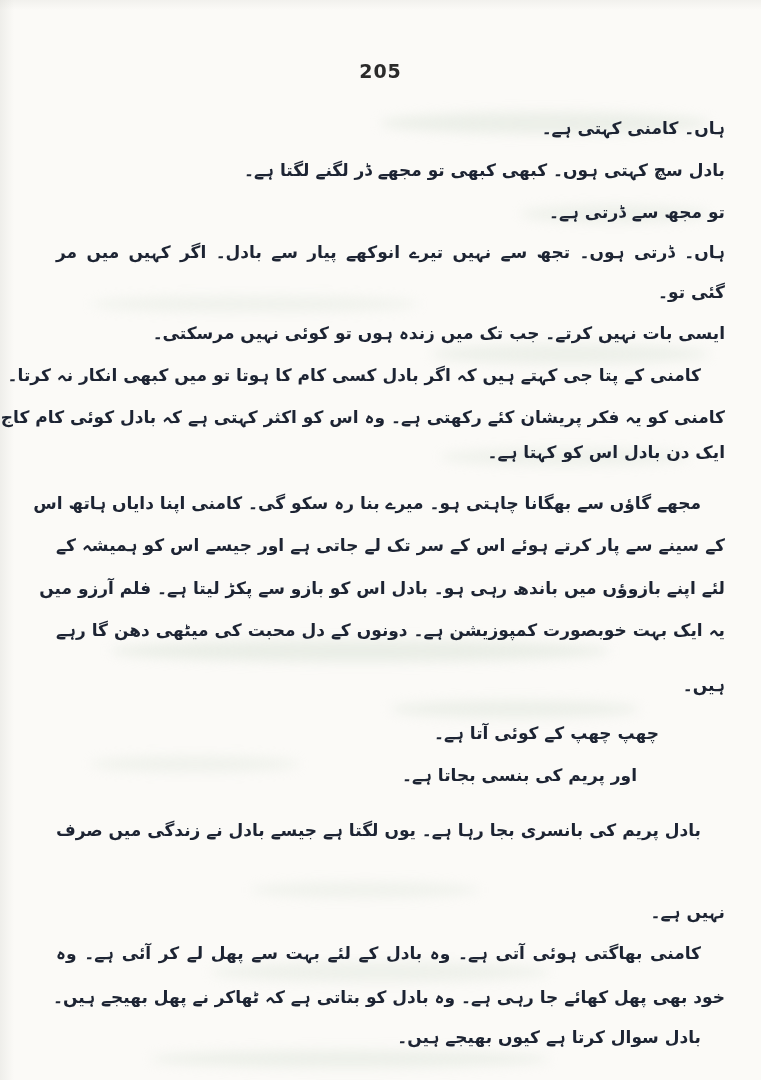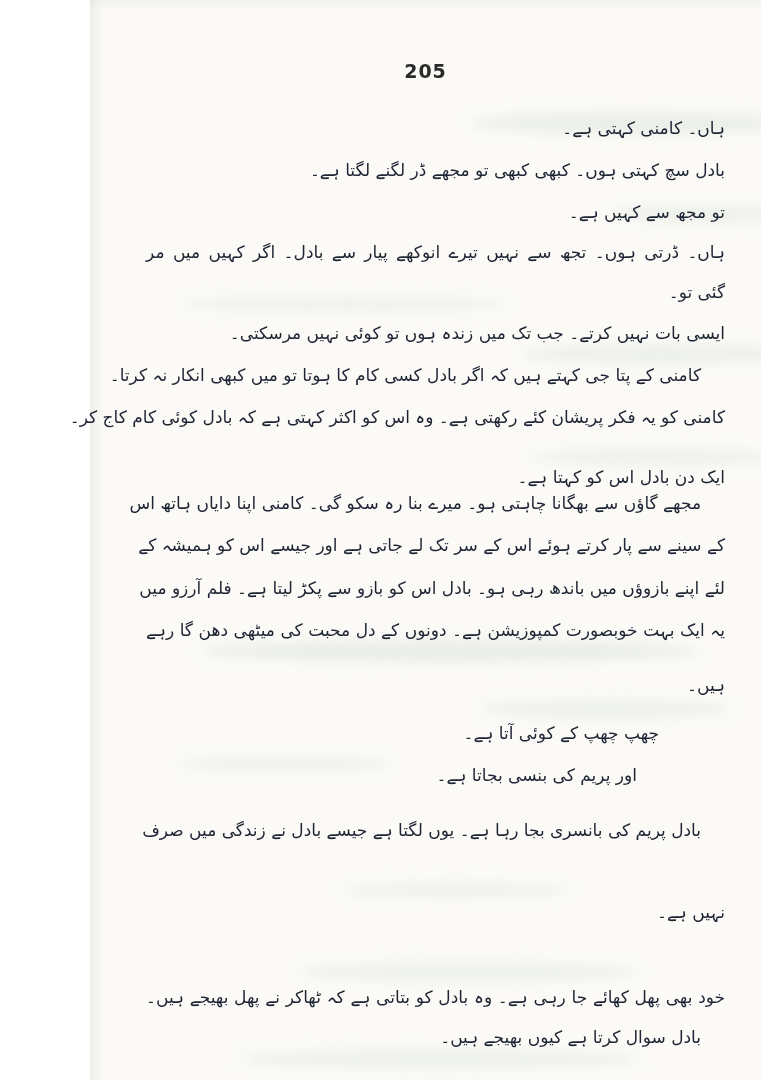--- a/index.html
+++ b/index.html
@@ -10,21 +10,21 @@
   }
   html,body{margin:0;padding:0;}
   body{
     width:761px;height:1080px;
     background:#ffffff;
     font-family:"DejaVu Sans",sans-serif;
     overflow:hidden;
   }
   .page{
     position:relative;
-    width:671px;height:1080px;
+    width:761px;height:1080px;
     background:
       linear-gradient(90deg, rgba(215,215,210,.35) 0, rgba(215,215,210,0) 14px),
       linear-gradient(180deg, rgba(220,220,215,.30) 0, rgba(220,220,215,0) 10px),
       var(--paper);
     direction:rtl;
   }
   
   .blot{
     position:absolute;
     border-radius:50%;
@@ -58,30 +58,31 @@
   .ln{
     position:absolute;
     right:36px; left:56px;
     height:42px; line-height:42px;
     font-size:17px;
     color:var(--text);
     white-space:nowrap;
     z-index:1;
     direction:rtl;
     unicode-bidi:plaintext;
+    font-weight:bold;
   }
   .r{text-align:right;}
   .j{text-align:justify; text-align-last:justify;}
   .ind{padding-right:24px;}
   .v1{padding-right:66px;}
   .v2{padding-right:88px;}
 
   .ln1 {top:107px;}  .ln2 {top:149px;}  .ln3 {top:191px;}
   .ln4 {top:231px;}  .ln5 {top:271px;}  .ln6 {top:312px;}
-  .ln7 {top:354px;}  .ln8 {top:396px;}  .ln9 {top:456px;}
+  .ln7 {top:354px;}  .ln8 {top:396px;}  .ln9 {top:431px;}
   .ln10{top:482px;}  .ln11{top:524px;}  .ln12{top:567px;}
   .ln13{top:609px;}  .ln14{top:664px;}  .ln15{top:712px;}
   .ln16{top:754px;}  .ln17{top:809px;}  .ln18{top:851px;}
   .ln19{top:891px;}  .ln20{top:932px;}  .ln21{top:976px;}
   .ln22{top:1016px;}
 </style>
 </head>
 <body>
 
 <div class="page">
@@ -95,32 +96,33 @@
   <span class="blot b7"></span>
   <span class="blot b8"></span>
   <span class="blot b9"></span>
   <span class="blot b10"></span>
   <span class="blot b11"></span>
 
   <div class="page-number">205</div>
 
   <div class="ln ln1 r">ہاں۔ کامنی کہتی ہے۔</div>
   <div class="ln ln2 r">بادل سچ کہتی ہوں۔ کبھی کبھی تو مجھے ڈر لگنے لگتا ہے۔</div>
-  <div class="ln ln3 r">تو مجھ سے کہیں ہے۔</div>
+  <div class="ln ln3 r">تو مجھ سے ڈرتی ہے۔</div>
   <div class="ln ln5 r">گئی تو۔</div>
   <div class="ln ln4 j">ہاں۔ ڈرتی ہوں۔ تجھ سے نہیں تیرے انوکھے پیار سے بادل۔ اگر کہیں میں مر</div>
   <div class="ln ln6 r">ایسی بات نہیں کرتے۔ جب تک میں زندہ ہوں تو کوئی نہیں مرسکتی۔</div>
   <div class="ln ln7 j ind">کامنی کے پتا جی کہتے ہیں کہ اگر بادل کسی کام کا ہوتا تو میں کبھی انکار نہ کرتا۔</div>
   <div class="ln ln8 j">کامنی کو یہ فکر پریشان کئے رکھتی ہے۔ وہ اس کو اکثر کہتی ہے کہ بادل کوئی کام کاج کر۔</div>
   <div class="ln ln9 r">ایک دن بادل اس کو کہتا ہے۔</div>
   <div class="ln ln10 j ind">مجھے گاؤں سے بھگانا چاہتی ہو۔ میرے بنا رہ سکو گی۔ کامنی اپنا دایاں ہاتھ اس</div>
   <div class="ln ln11 j">کے سینے سے پار کرتے ہوئے اس کے سر تک لے جاتی ہے اور جیسے اس کو ہمیشہ کے</div>
   <div class="ln ln12 j">لئے اپنے بازوؤں میں باندھ رہی ہو۔ بادل اس کو بازو سے پکڑ لیتا ہے۔ فلم آرزو میں</div>
   <div class="ln ln13 j">یہ ایک بہت خوبصورت کمپوزیشن ہے۔ دونوں کے دل محبت کی میٹھی دھن گا رہے</div>
   <div class="ln ln14 r">ہیں۔</div>
   <div class="ln ln15 r v1">چھپ چھپ کے کوئی آتا ہے۔</div>
   <div class="ln ln16 r v2">اور پریم کی بنسی بجاتا ہے۔</div>
   <div class="ln ln17 j ind">بادل پریم کی بانسری بجا رہا ہے۔ یوں لگتا ہے جیسے بادل نے زندگی میں صرف</div>
   <div class="ln ln19 r">نہیں ہے۔</div>
+  <div class="ln ln20 j ind">کامنی بھاگتی ہوئی آتی ہے۔ وہ بادل کے لئے بہت سے پھل لے کر آئی ہے۔ وہ</div>
   <div class="ln ln22 r ind">بادل سوال کرتا ہے کیوں بھیجے ہیں۔</div>
   <div class="ln ln21 j">خود بھی پھل کھائے جا رہی ہے۔ وہ بادل کو بتاتی ہے کہ ٹھاکر نے پھل بھیجے ہیں۔</div>
 
 </div>
 
 </body></html>

